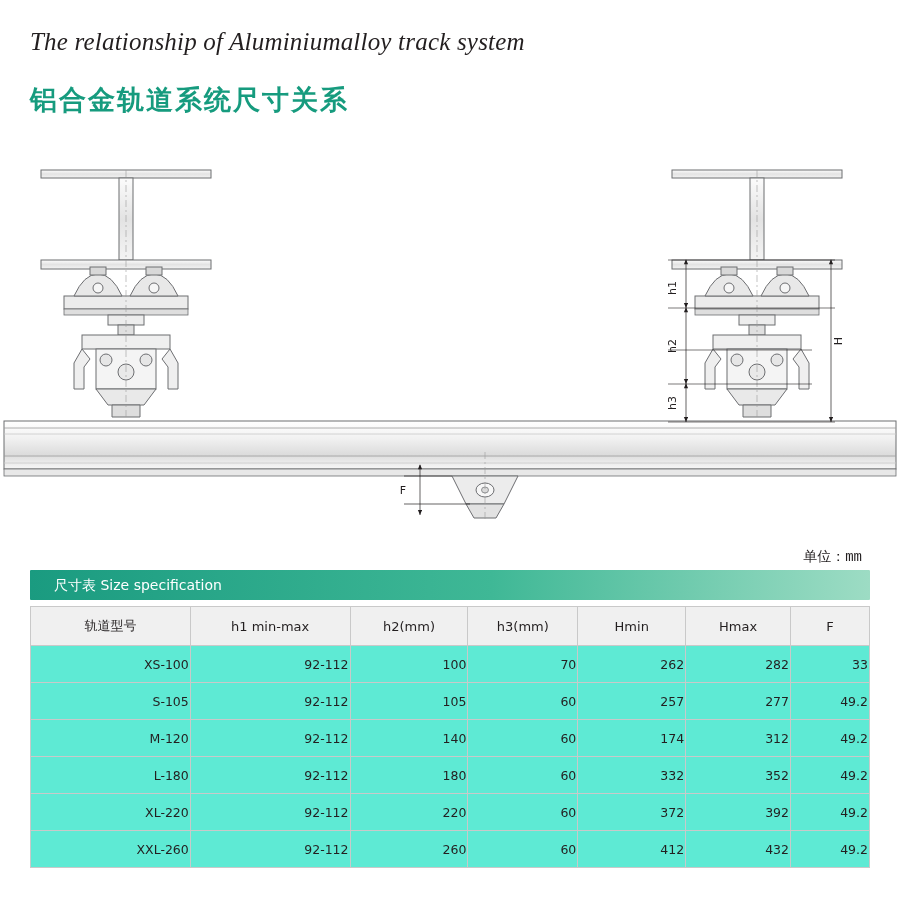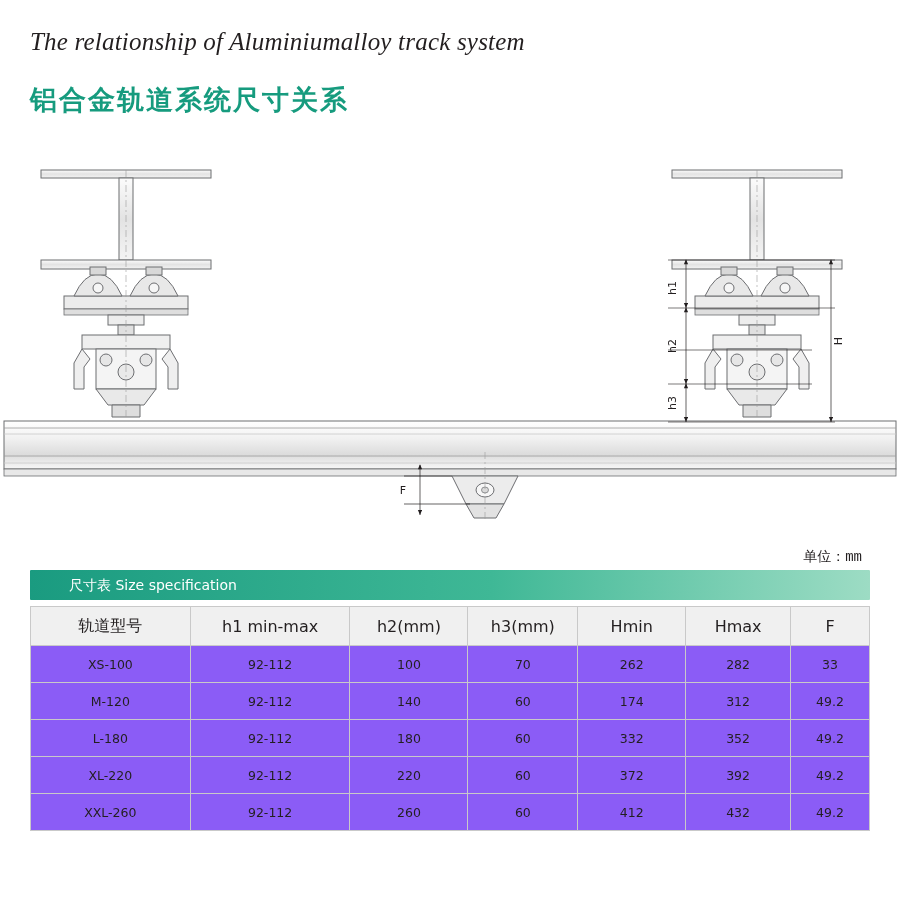--- a/index.html
+++ b/index.html
@@ -66,21 +66,21 @@
     left: 30px;
     top: 570px;
     width: 840px;
   }
   .table-title {
     height: 30px;
     line-height: 30px;
     background: linear-gradient(to right, #1a9b80 0%, #3fb896 55%, #9ddcc4 100%);
     color: #ffffff;
     font-size: 14px;
-    padding-left: 39px;
+    padding-left: 24px;
     font-family: "DejaVu Sans", sans-serif;
     border-radius: 1px;
     box-sizing: border-box;
   }
   table.size-table {
     width: 840px;
     border-collapse: collapse;
     margin-top: 6px;
     font-size: 12.5px;
   }
@@ -89,24 +89,25 @@
     border: 1px solid #c9c9c9;
     text-align: center;
     height: 34px;
     font-weight: normal;
     font-family: "DejaVu Sans", sans-serif;
     color: #231f20;
   }
   table.size-table thead th {
     background: #f0f0f0;
     height: 36px;
-    font-size: 16px;
+    font-size: 13px;
   }
   table.size-table tbody td {
-    background: #8b5cf6;
+    background: #5eead4;
+    text-align: right;
   }
   table.size-table col.c0 { width: 160px; }
   table.size-table col.c1 { width: 160px; }
   table.size-table col.c2 { width: 118px; }
   table.size-table col.c3 { width: 110px; }
   table.size-table col.c4 { width: 108px; }
   table.size-table col.c5 { width: 105px; }
   table.size-table col.c6 { width: 79px; }
 
   .lbl {
@@ -264,20 +265,29 @@
       <tr>
         <td>XS-100</td>
         <td>92-112</td>
         <td>100</td>
         <td>70</td>
         <td>262</td>
         <td>282</td>
         <td>33</td>
       </tr>
       <tr>
+        <td>S-105</td>
+        <td>92-112</td>
+        <td>105</td>
+        <td>60</td>
+        <td>257</td>
+        <td>277</td>
+        <td>49.2</td>
+      </tr>
+      <tr>
         <td>M-120</td>
         <td>92-112</td>
         <td>140</td>
         <td>60</td>
         <td>174</td>
         <td>312</td>
         <td>49.2</td>
       </tr>
       <tr>
         <td>L-180</td>

